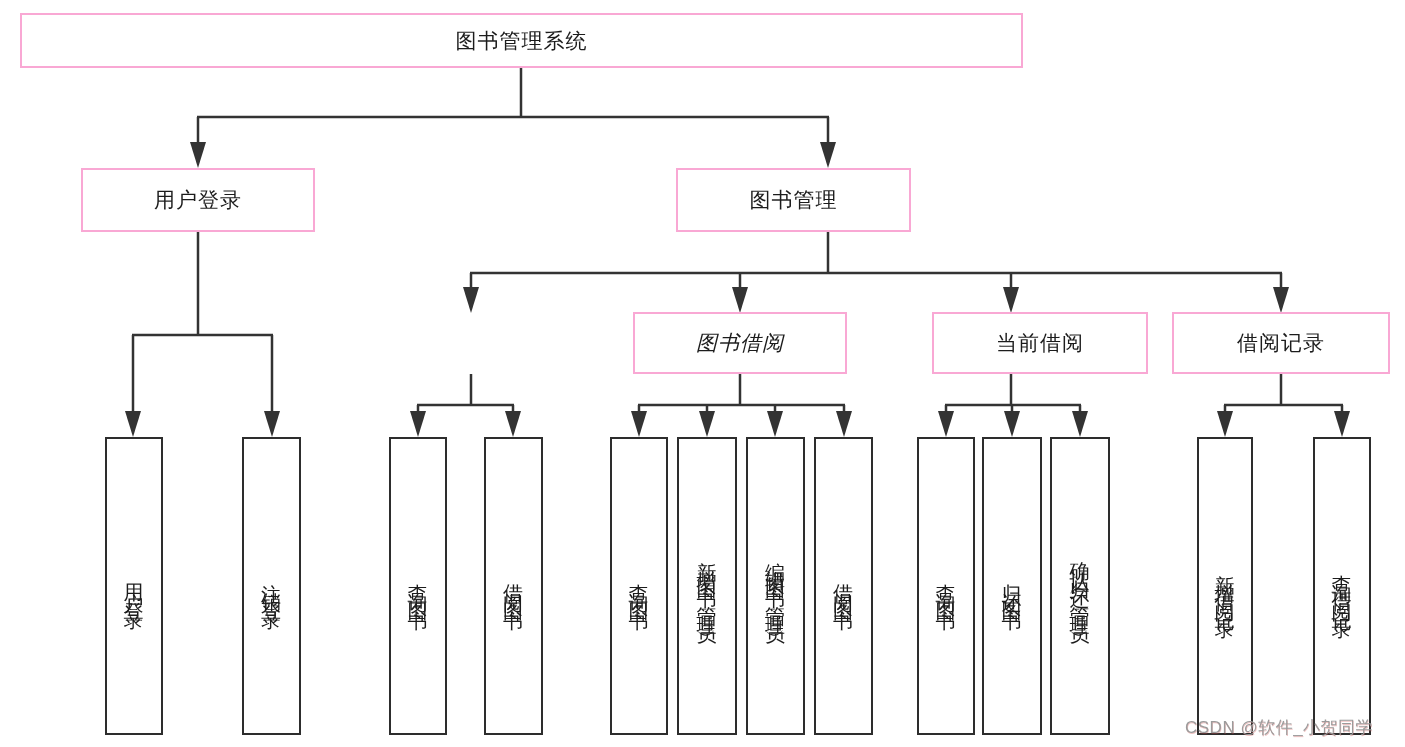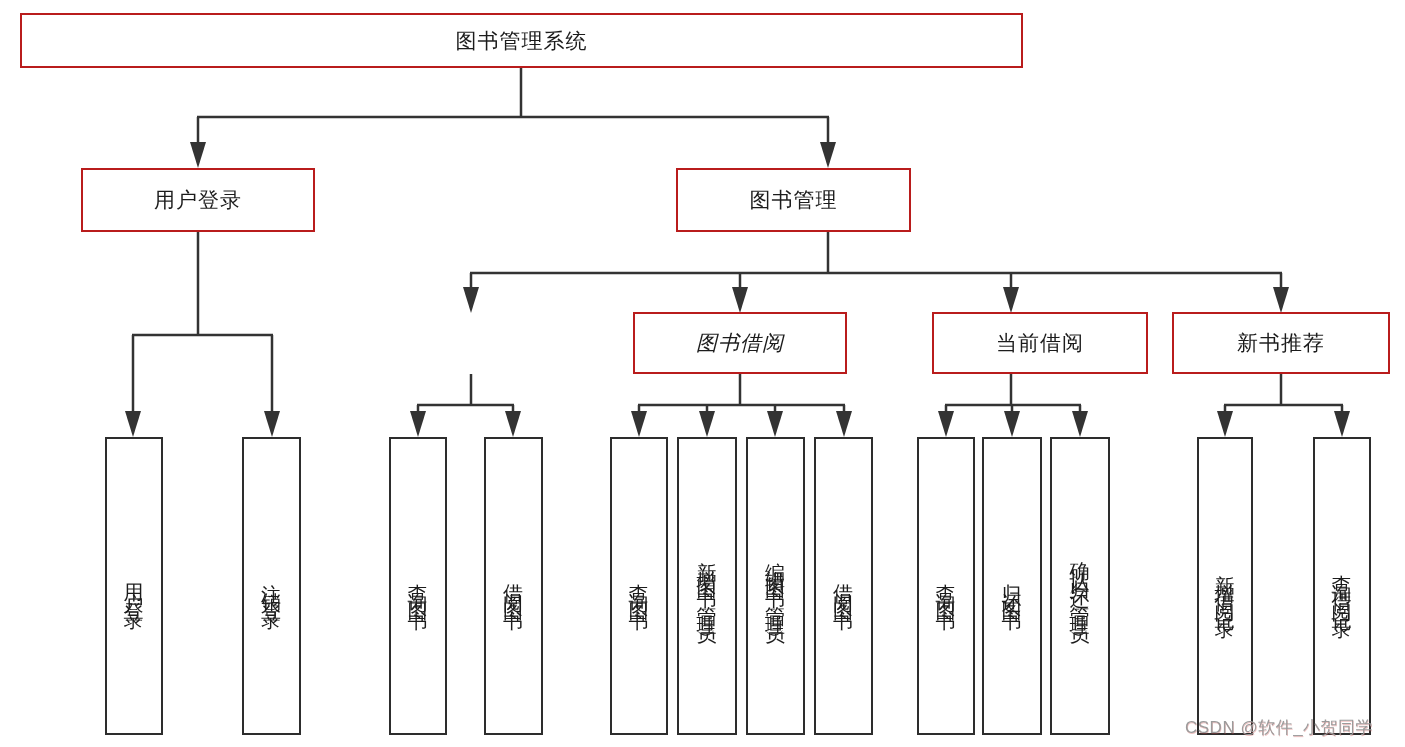--- a/index.html
+++ b/index.html
@@ -6,21 +6,21 @@
   #canvas{
     position:relative;
     width:1405px;height:747px;
     background:#ffffff;
     font-family:"Liberation Sans", sans-serif;
     overflow:hidden;
   }
   #wires{position:absolute;left:0;top:0;width:1405px;height:747px;}
   .hbox{
     position:absolute;
-    border:2px solid #b91c1c;
+    border:2px solid #f9a8d4;
     background:#ffffff;
     display:flex;align-items:center;justify-content:center;
     font-size:21px;color:#1c1c1c;
     letter-spacing:1px;
     box-sizing:content-box;
   }
   .vbox{
     position:absolute;
     border:2px solid #2d2d2d;
     background:#ffffff;
@@ -115,21 +115,21 @@
       <path class="tri" d="M1334 411 L1350 411 L1342 437 Z"></path>
   </svg>
 
   <div class="hbox" style="left:20px;top:13px;width:999px;height:51px;">图书管理系统</div>
 
   <div class="hbox" style="left:81px;top:168px;width:230px;height:60px;">用户登录</div>
   <div class="hbox" style="left:676px;top:168px;width:231px;height:60px;">图书管理</div>
 
   <div class="hbox" style="left:633px;top:312px;width:210px;height:58px;font-style:italic;">图书借阅</div>
   <div class="hbox" style="left:904px;top:312px;width:212px;height:58px;margin-left:28px;">当前借阅</div>
-  <div class="hbox" style="left:1172px;top:312px;width:214px;height:58px;">新书推荐</div>
+  <div class="hbox" style="left:1172px;top:312px;width:214px;height:58px;">借阅记录</div>
 
   <div class="vbox" style="left:105px;width:54px;">
     <span class="vlabel">用户登录</span>
   </div>
   <div class="vbox" style="left:242px;width:55px;">
     <span class="vlabel">注销登录</span>
   </div>
 
   <div class="vbox" style="left:389px;width:54px;">
     <span class="vlabel">查询图书</span>

